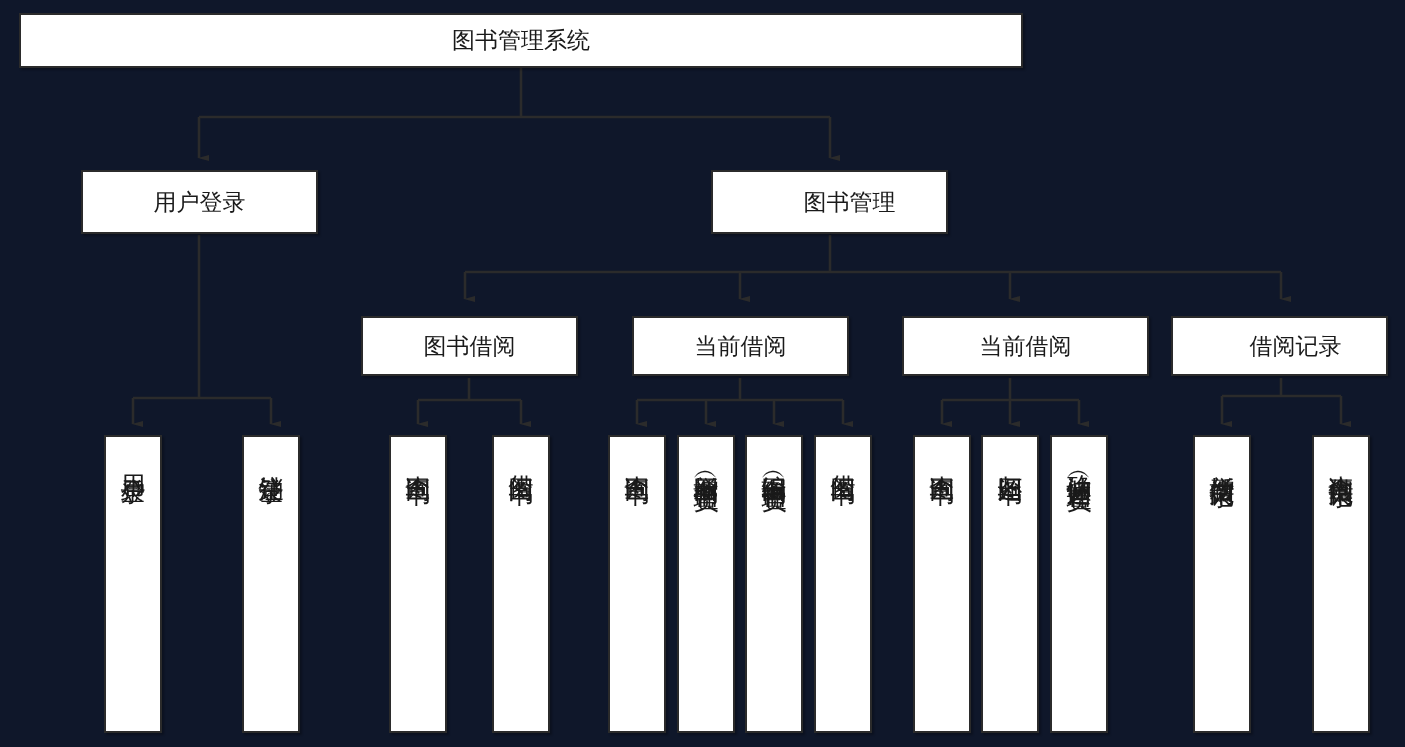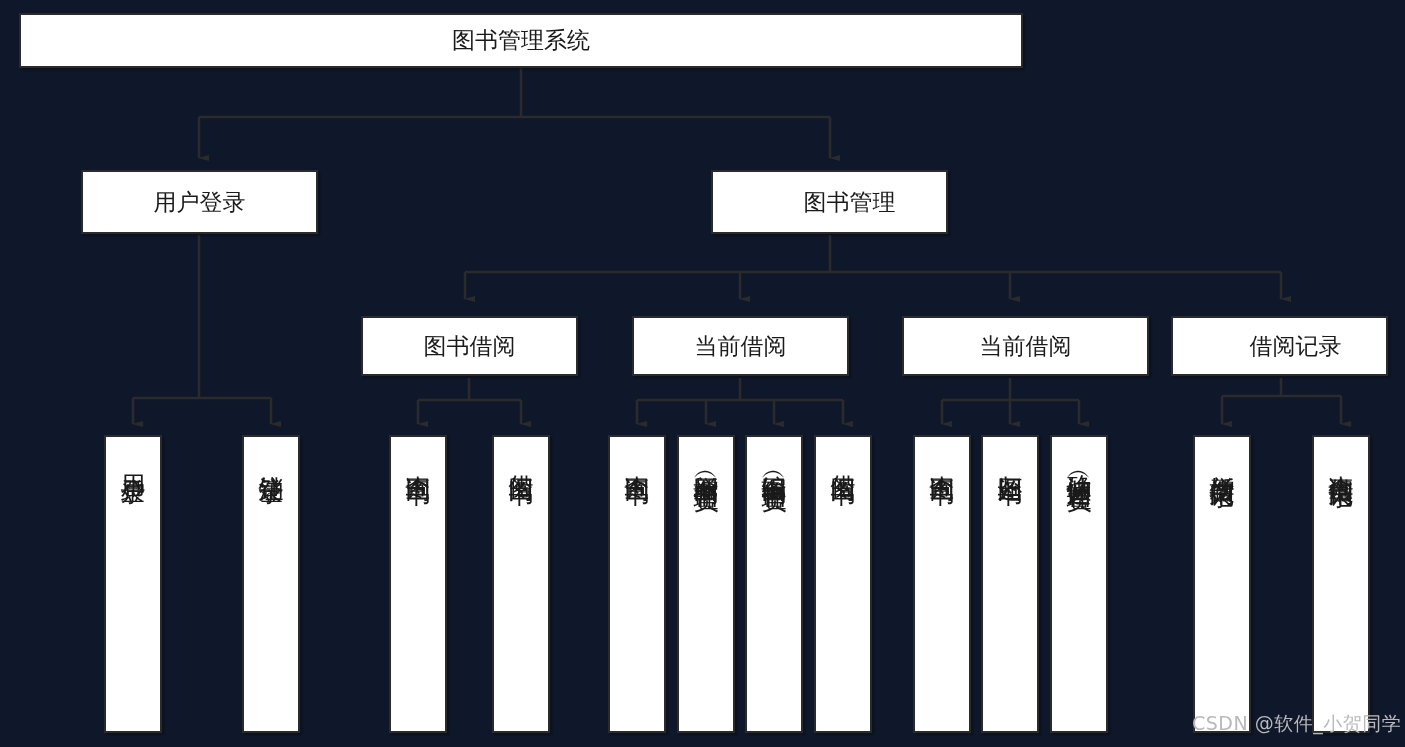--- a/index.html
+++ b/index.html
@@ -188,15 +188,14 @@
     <span class="label">确认归还（管理员）</span>
   </div>
 
   <div class="node v" style="left:1193px; top:435px; width:58px; height:298px;">
     <span class="label">新增借阅记录</span>
   </div>
   <div class="node v" style="left:1312px; top:435px; width:58px; height:298px;">
     <span class="label">查询借阅记录</span>
   </div>
 
-  <div class="watermark">CSDN @软件_小贺同学</div>
 
 </div>
 
 </body></html>

